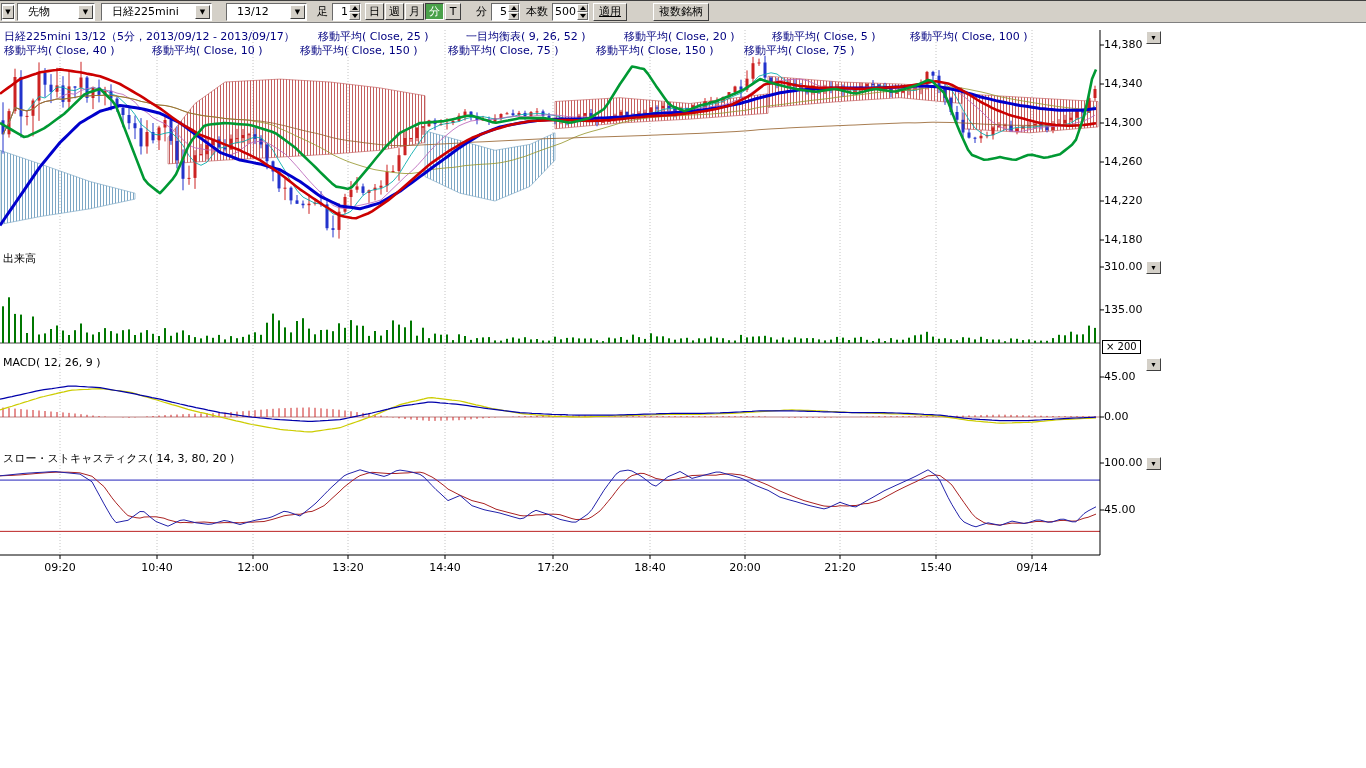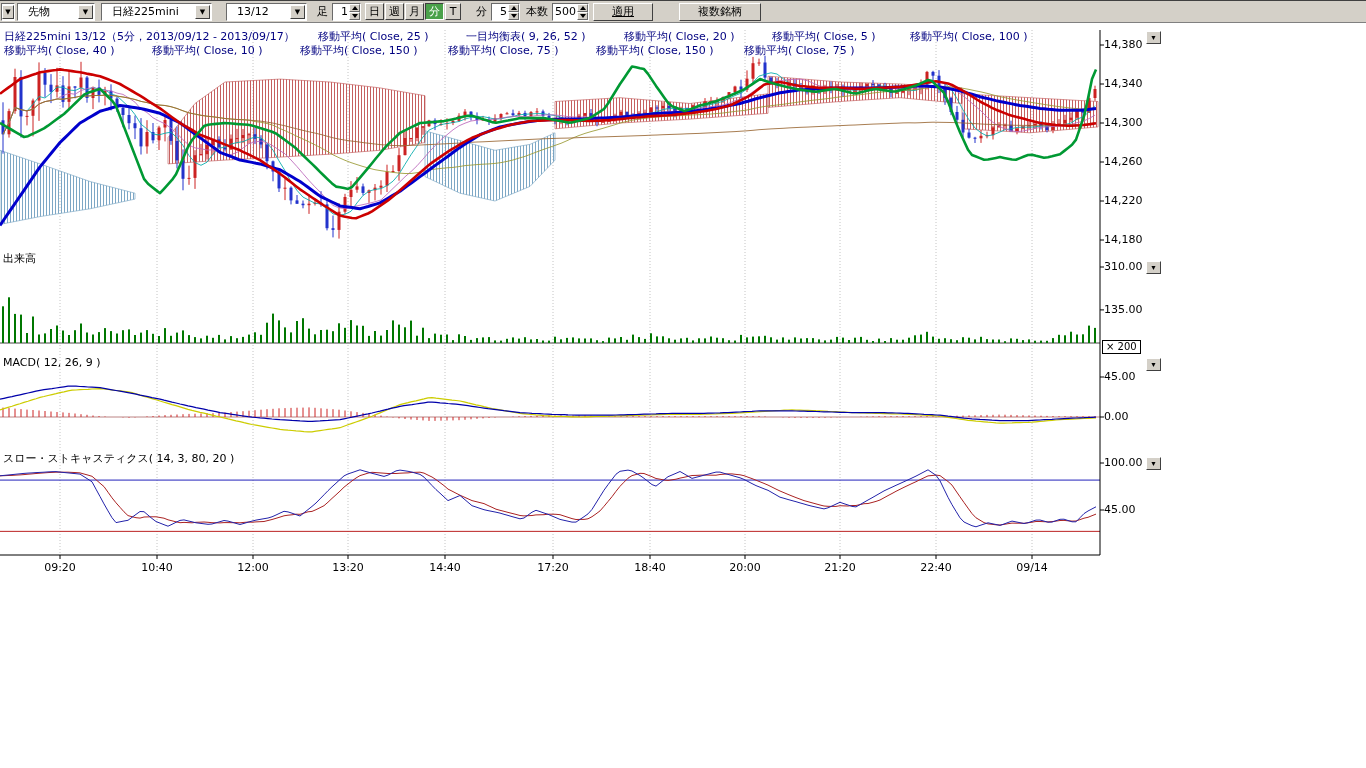--- a/index.html
+++ b/index.html
@@ -23,21 +23,21 @@
   .spin .btns i{flex:1;background:#d4d0c8;border:1px solid;border-color:#fff #6a6a6a #6a6a6a #fff;position:relative}
   .spin .btns i::after{content:"";position:absolute;left:50%;top:50%;transform:translate(-50%,-50%);
                        border-left:3px solid transparent;border-right:3px solid transparent}
   .spin .btns i.up::after{border-bottom:4px solid #000}
   .spin .btns i.dn::after{border-top:4px solid #000}
   .pbtn{height:17px;width:19px;margin-right:1px;background:#d4d0c8;border:1px solid;
         border-color:#fff #404040 #404040 #fff;font-size:11px;font-family:inherit;padding:0;cursor:default}
   .pbtn.active{background:#4aa14a;color:#fff;border-color:#404040 #fff #fff #404040}
   .pbtn.narrow{width:16px}
   .cmdbtn{height:18px;background:#d4d0c8;border:1px solid;border-color:#fff #404040 #404040 #fff;
-          font-size:11px;font-family:inherit;padding:0 18px;cursor:default}
+          font-size:11px;font-family:inherit;padding:0 5px;cursor:default}
   .cmdbtn.apply{text-decoration:underline}
 
   
   .lg{position:absolute;font-size:11px;color:#000080;white-space:nowrap;z-index:2;line-height:13px}
   .ptitle{position:absolute;font-size:11px;color:#000;white-space:nowrap;z-index:2;line-height:13px}
   .ylab{position:absolute;left:1104px;font-size:11px;color:#000;z-index:2;line-height:12px;white-space:nowrap}
   .tlab{position:absolute;top:561px;font-size:11px;color:#000;z-index:2;transform:translateX(-50%);white-space:nowrap}
   .panelbtn{position:absolute;left:1146px;width:15px;height:13px;background:#d4d0c8;border:1px solid;
             border-color:#fff #404040 #404040 #fff;font-size:7px;line-height:10px;text-align:center;
             padding:0;z-index:2;color:#000}
@@ -930,17 +930,17 @@
   <div>
     <span class="tlab" style="left:60px">09:20</span>
     <span class="tlab" style="left:157px">10:40</span>
     <span class="tlab" style="left:253px">12:00</span>
     <span class="tlab" style="left:348px">13:20</span>
     <span class="tlab" style="left:445px">14:40</span>
     <span class="tlab" style="left:553px">17:20</span>
     <span class="tlab" style="left:650px">18:40</span>
     <span class="tlab" style="left:745px">20:00</span>
     <span class="tlab" style="left:840px">21:20</span>
-    <span class="tlab" style="left:936px">22:40</span>
+    <span class="tlab" style="left:936px">15:40</span>
     <span class="tlab" style="left:1032px">09/14</span>
   </div>
 
 </div>
 
 </body></html>

